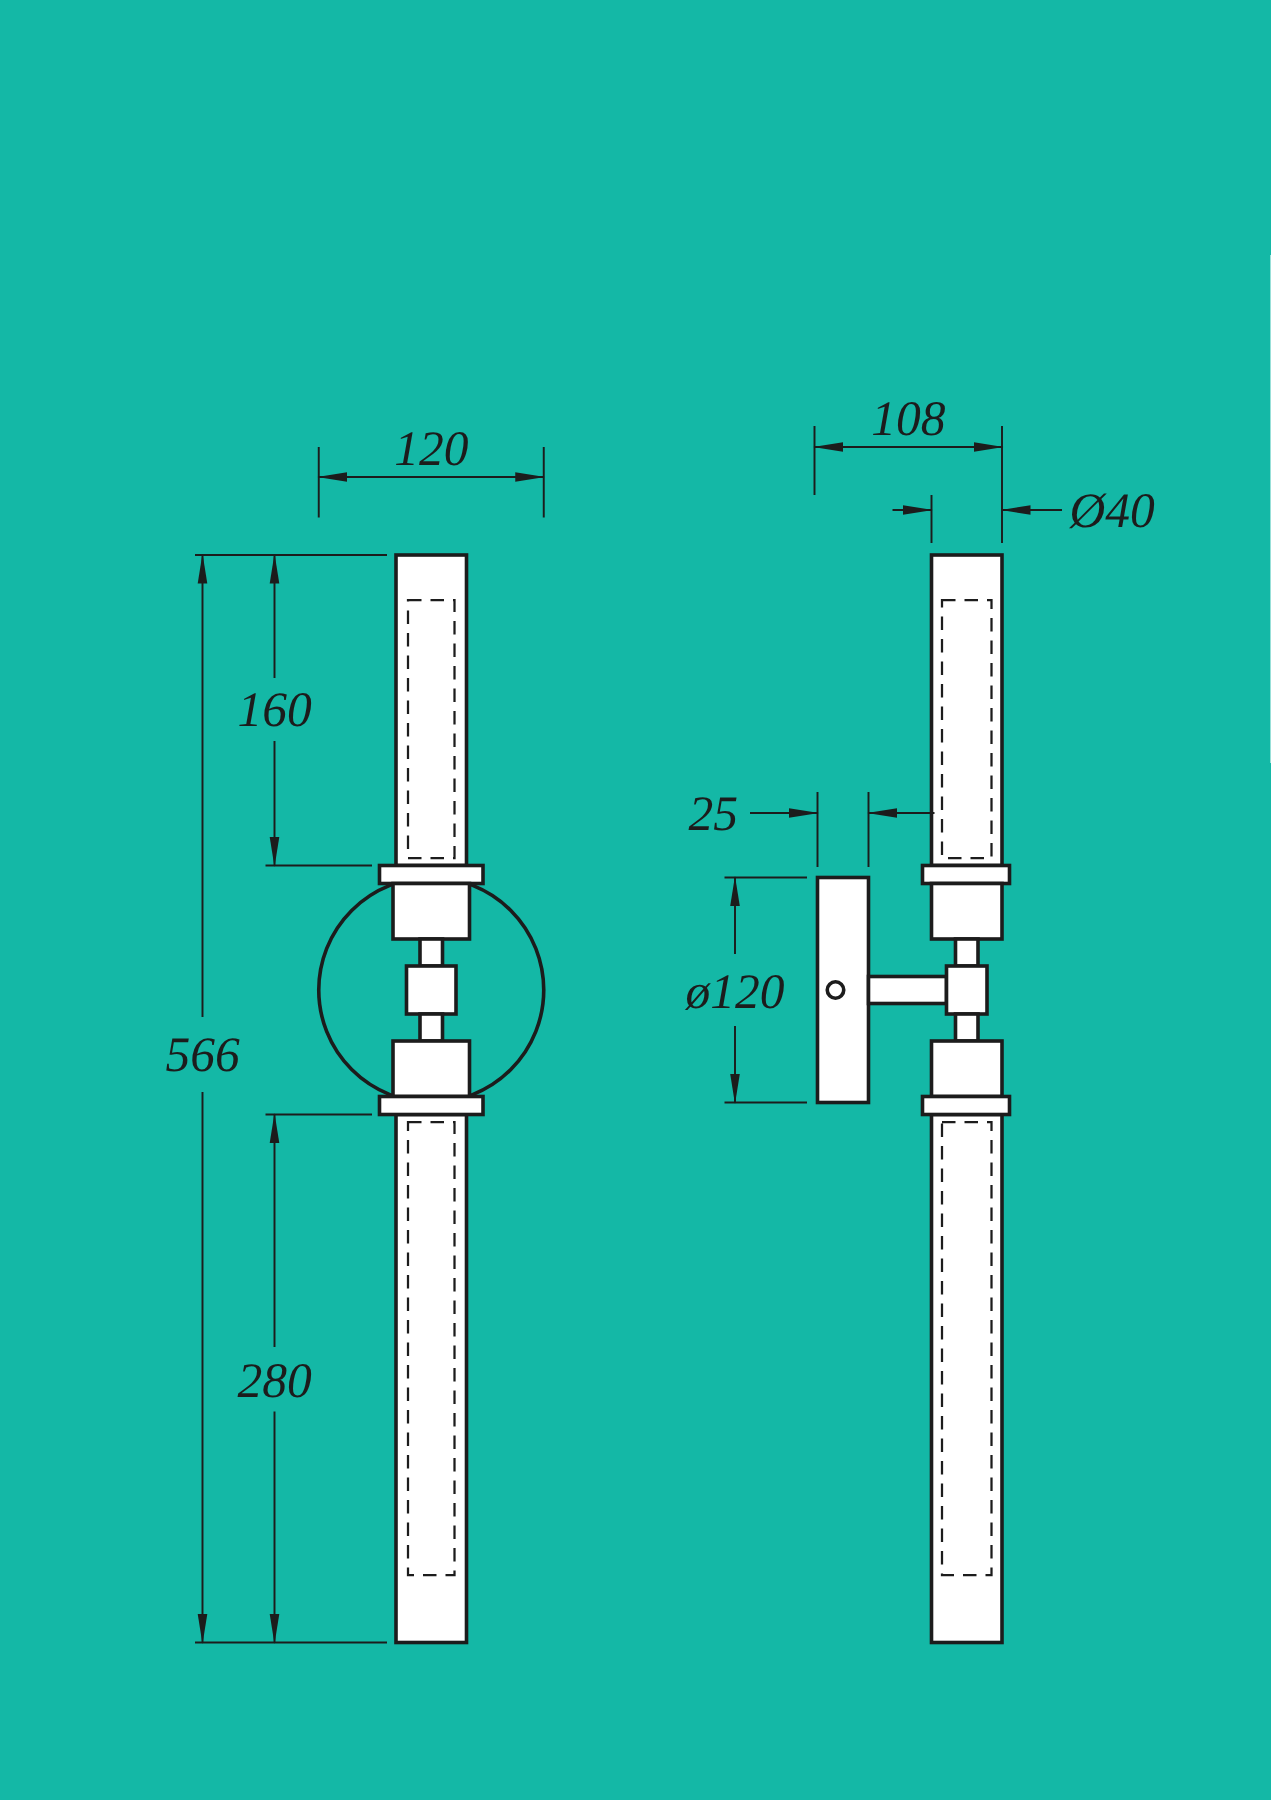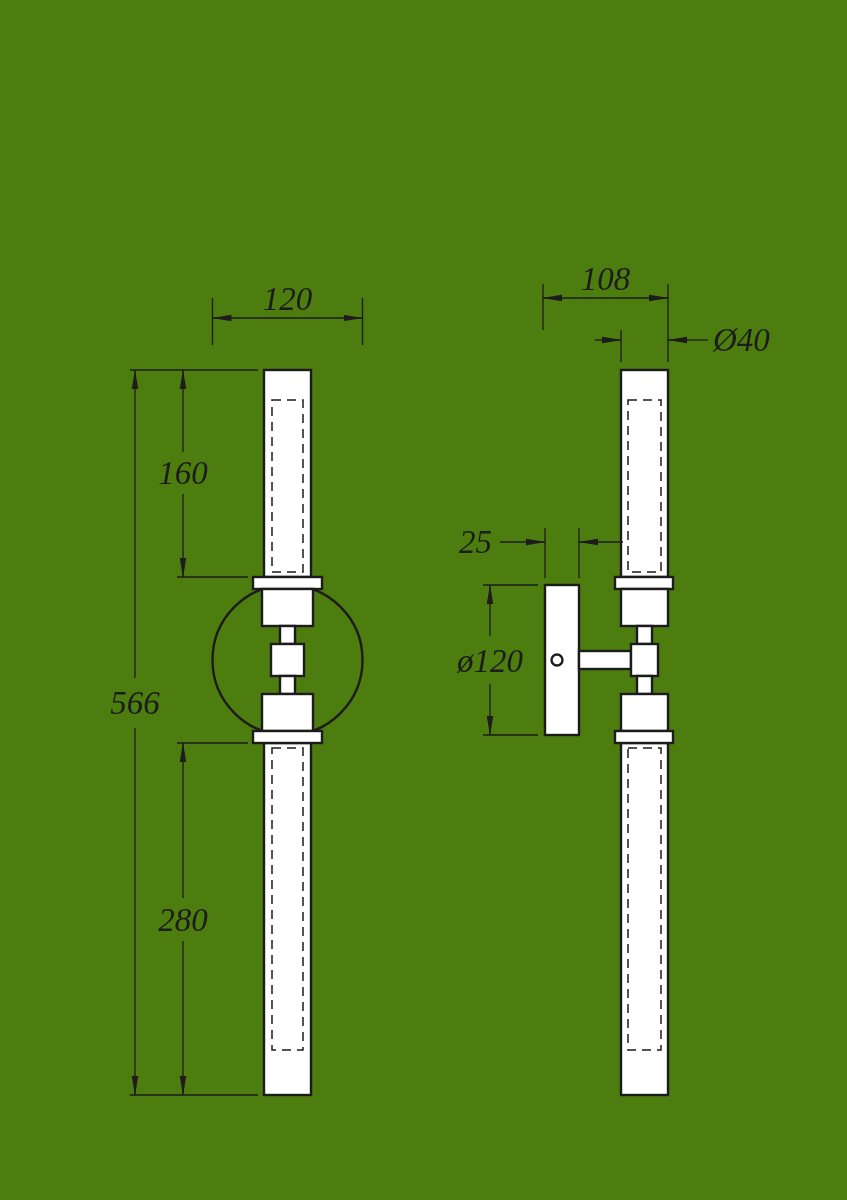--- a/index.html
+++ b/index.html
@@ -4,21 +4,21 @@
 <style>
   html, body {
     margin: 0;
     padding: 0;
     background: #ffffff;
   }
   .stage {
     position: relative;
     width: 847px;
     height: 1200px;
-    background: #4d7c0f;
+    background: #14b8a6;
     overflow: hidden;
   }
   svg { display: block; }
   .outline {
     fill: #ffffff;
     stroke: #1c1c1c;
     stroke-width: 2.4;
     stroke-linejoin: miter;
   }
   .outline-open {

